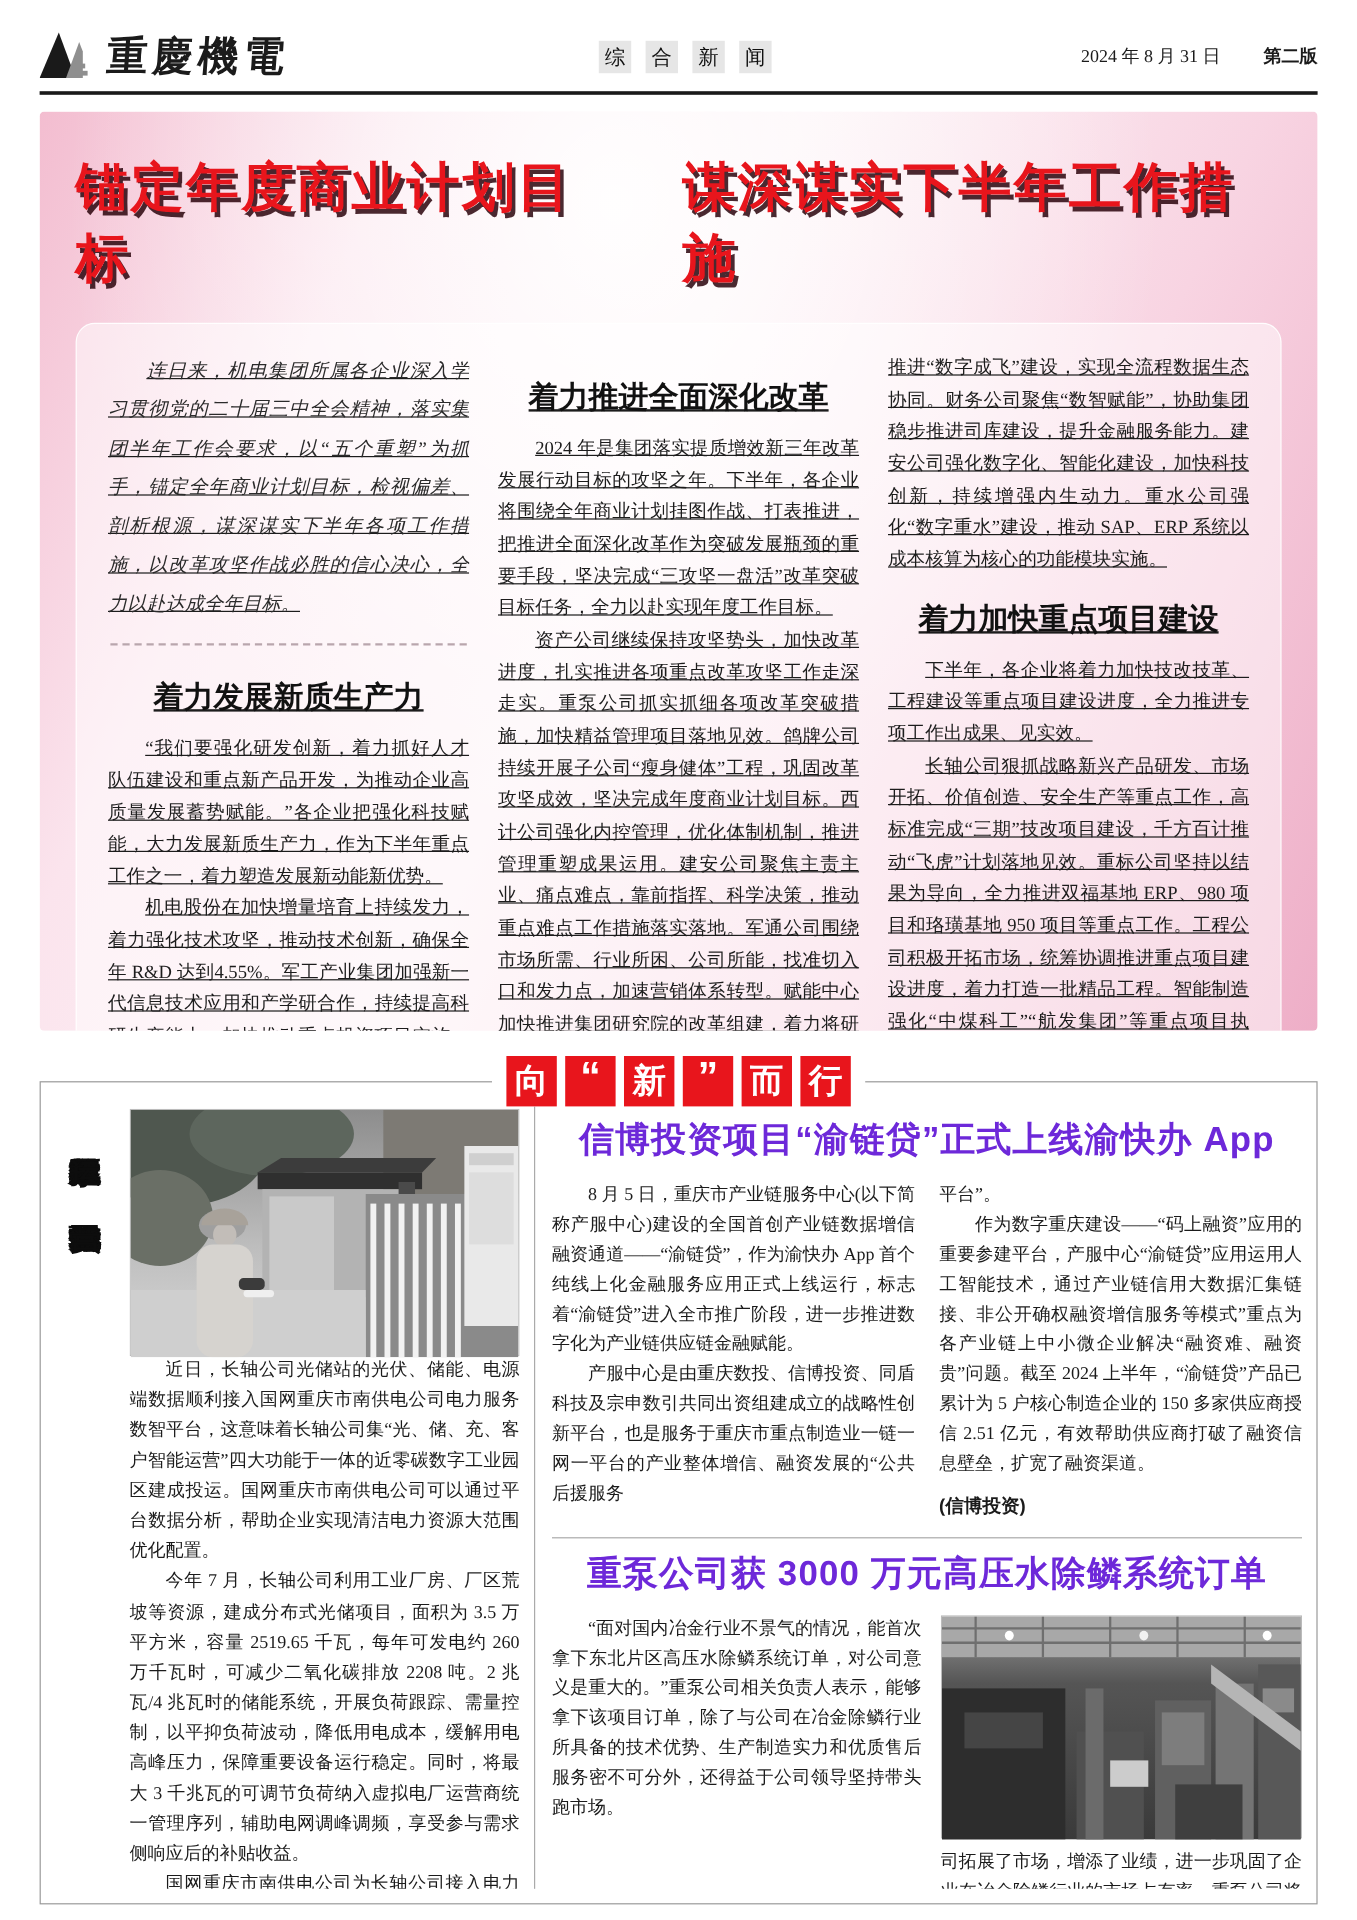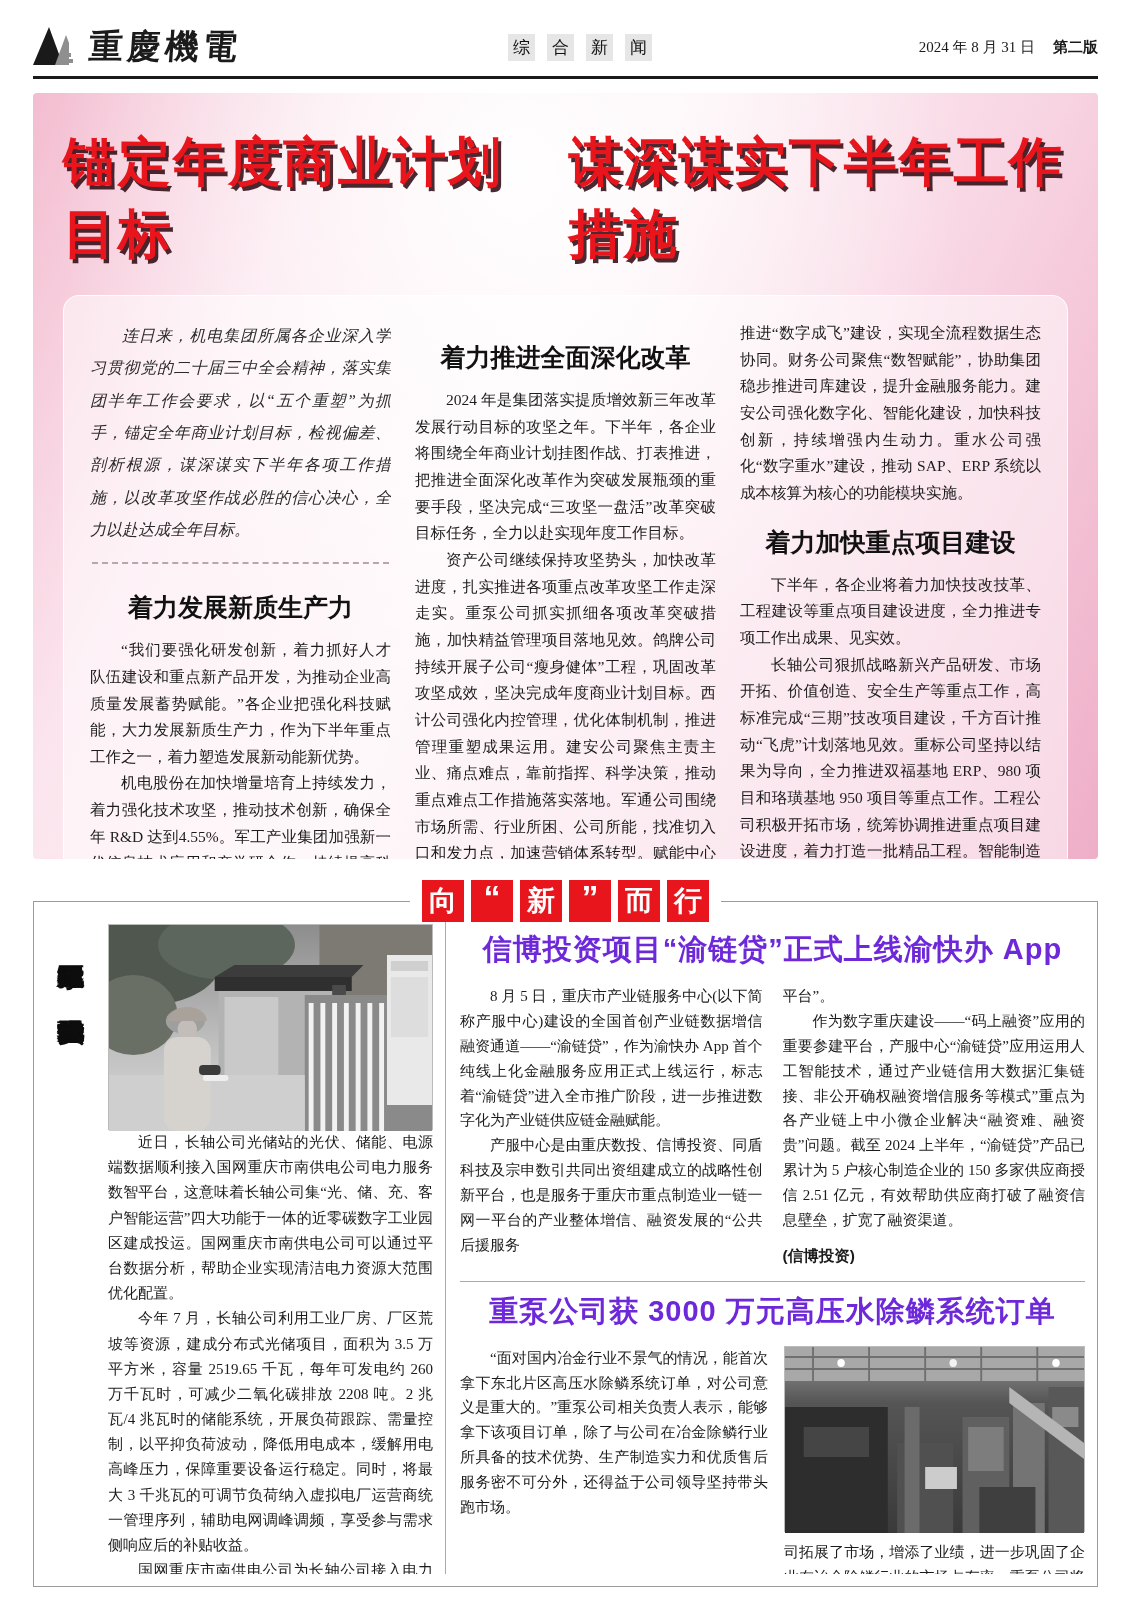--- a/index.html
+++ b/index.html
@@ -5,33 +5,33 @@
   html,body{margin:0;padding:0;background:#ffffff;}
   body{width:1131px;height:1600px;overflow:hidden;font-family:"Liberation Serif",serif;color:#1b1b1b;}
   .page{box-sizing:border-box;width:1131px;height:1600px;padding:22px 33px 0;}
 
   
   .masthead{height:50px;display:flex;align-items:center;justify-content:space-between;border-bottom:3px solid #1a1a1a;padding-bottom:4px;}
   .brand{display:flex;align-items:center;gap:10px;}
   .brand-text{font-family:"Liberation Serif",serif;font-weight:900;font-size:34px;letter-spacing:4px;transform:skewX(-4deg);}
   .section-tags{display:flex;gap:12px;}
   .section-tags .tagbox{width:27px;height:27px;background:#e6e6e6;display:flex;align-items:center;justify-content:center;font-size:17px;font-family:"Liberation Sans",sans-serif;color:#111;}
-  .issue-info{font-size:15px;font-family:"Liberation Serif",serif;display:flex;gap:18px;align-items:center;}
+  .issue-info{font-size:15px;font-family:"Liberation Serif",serif;display:flex;gap:36px;align-items:center;}
   .issue-info .edition{font-weight:700;}
 
   
   .main-block{box-sizing:border-box;height:766px;margin-top:14px;padding:26px 30px 24px;border-radius:4px;overflow:hidden;
     background:radial-gradient(ellipse at 45% 10%,rgba(255,255,255,0.95),rgba(255,255,255,0) 55%),
                linear-gradient(115deg,#f3bdd0 0%,#fbe4ed 22%,#fdf1f5 45%,#f8d4e2 72%,#eeaec7 100%);}
   .headline{display:flex;justify-content:center;gap:52px;margin:8px 0 24px;
-    font-family:Liberation Sans, sans-serif;font-weight:900;font-size:53px;letter-spacing:2px;
+    font-family:Liberation Sans, sans-serif;font-weight:900;font-size:44px;letter-spacing:2px;
     color:#e8151c;text-shadow:3px 4px 0 rgba(42,4,12,0.85);}
   .panel{box-sizing:border-box;height:622px;background:rgba(255,255,255,0.5);border:1.5px solid rgba(255,255,255,0.9);
     border-radius:16px;padding:24px 26px;display:flex;gap:24px;overflow:hidden;}
-  .pcol{flex:1;font-size:15.5px;line-height:1.72;text-align:justify;color:#1c1c1c;overflow:hidden;}
+  .pcol{flex:1;font-size:15.5px;line-height:1.72;text-align:justify;color:#1c1c1c;overflow:hidden;text-decoration:underline;}
   .pcol p{margin:0;text-indent:2em;}
   .pcol p.noindent{text-indent:0;}
   .intro{font-style:italic;font-size:16px;line-height:2.02;color:#2b2b2b;}
   .dashed-sep{border:none;border-bottom:2px dashed #b9a6ad;margin:16px 2px 4px;}
   .sec-heading{font-family:"Liberation Sans",sans-serif;font-weight:900;font-size:25px;text-align:center;margin:14px 0 8px;color:#111;}
   .sec-heading.first{margin-top:22px;}
   .byline{display:block;text-align:left;font-family:"Liberation Sans",sans-serif;font-weight:700;font-size:15.5px;margin-top:10px;}
 
   
   .bottom-wrap{box-sizing:border-box;position:relative;margin-top:42px;height:686px;border:1px solid #9a9a9a;

